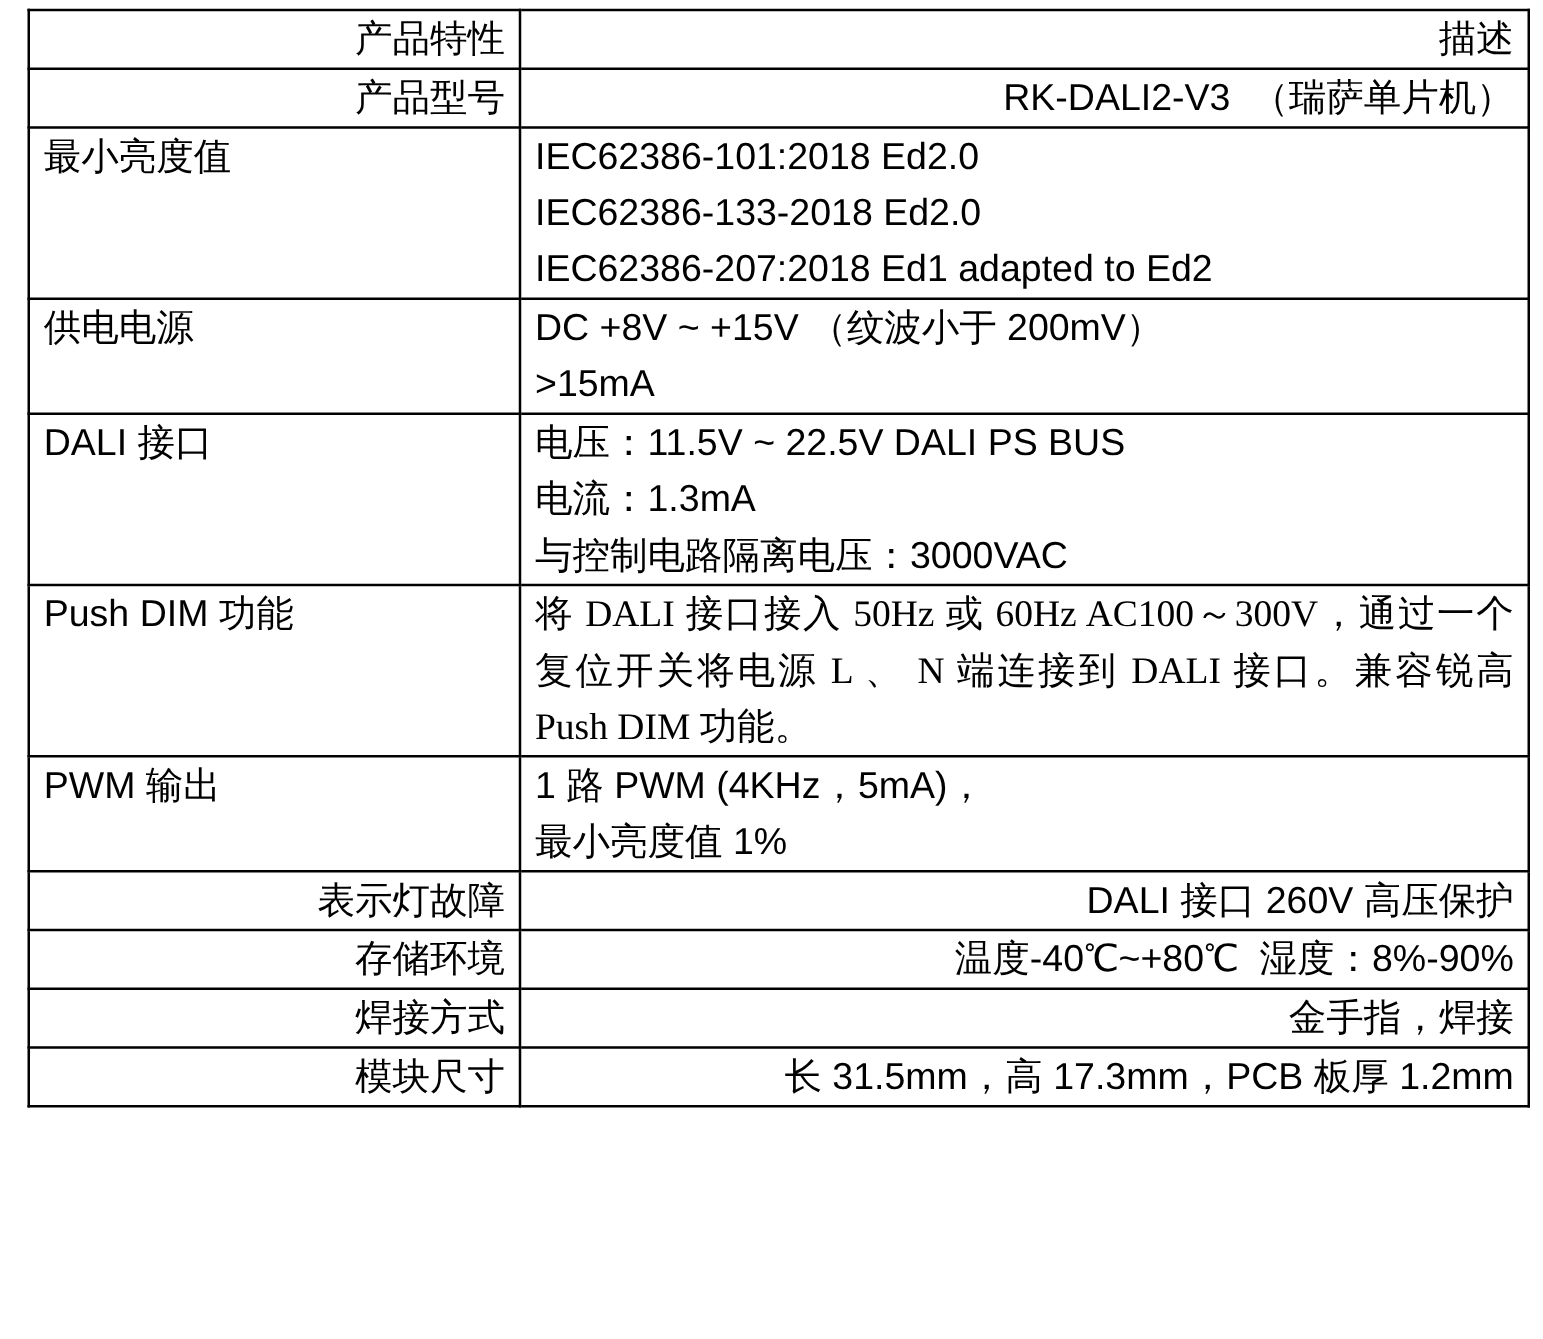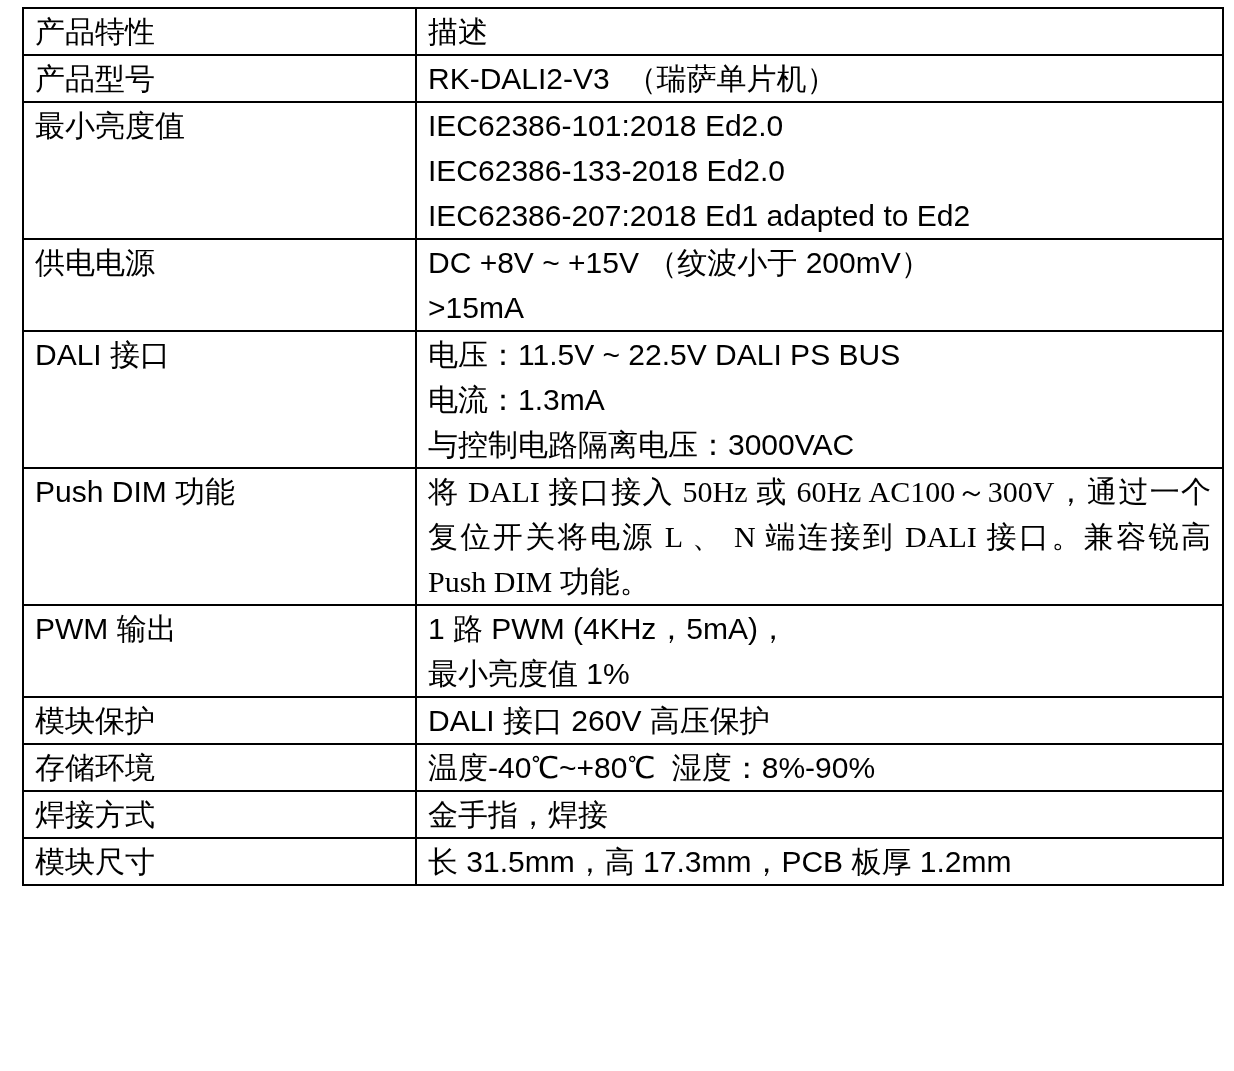--- a/index.html
+++ b/index.html
@@ -40,21 +40,21 @@
     white-space: pre-wrap;
   }
   td.desc.serif {
     font-family: "Liberation Serif", serif;
     border-radius: 30px;
   }
   td.desc.para div {
     text-align: justify;
     white-space: normal;
   }
-  tr.h1 { height: 45px; }
+  tr.h1 { height: 45px; text-align: right; }
   tr.h2 { height: 90px; }
   tr.h3 { height: 135px; }
 </style>
 </head>
 <body>
 
 <div class="page">
   <table class="spec">
     <colgroup>
       <col style="width:393px">
@@ -111,21 +111,21 @@
       <tr class="h2">
         <td class="feat">PWM 输出</td>
         <td class="desc">
           <div>1 路 PWM (4KHz，5mA)，</div>
           <div>最小亮度值 1%</div>
         </td>
       </tr>
 
 
       <tr class="h1">
-        <td class="feat">模块保护</td>
+        <td class="feat">表示灯故障</td>
         <td class="desc">
           <div>DALI 接口 260V 高压保护</div>
         </td>
       </tr>
 
 
       <tr class="h1">
         <td class="feat">存储环境</td>
         <td class="desc">
           <div>温度-40℃~+80℃  湿度：8%-90%</div>

